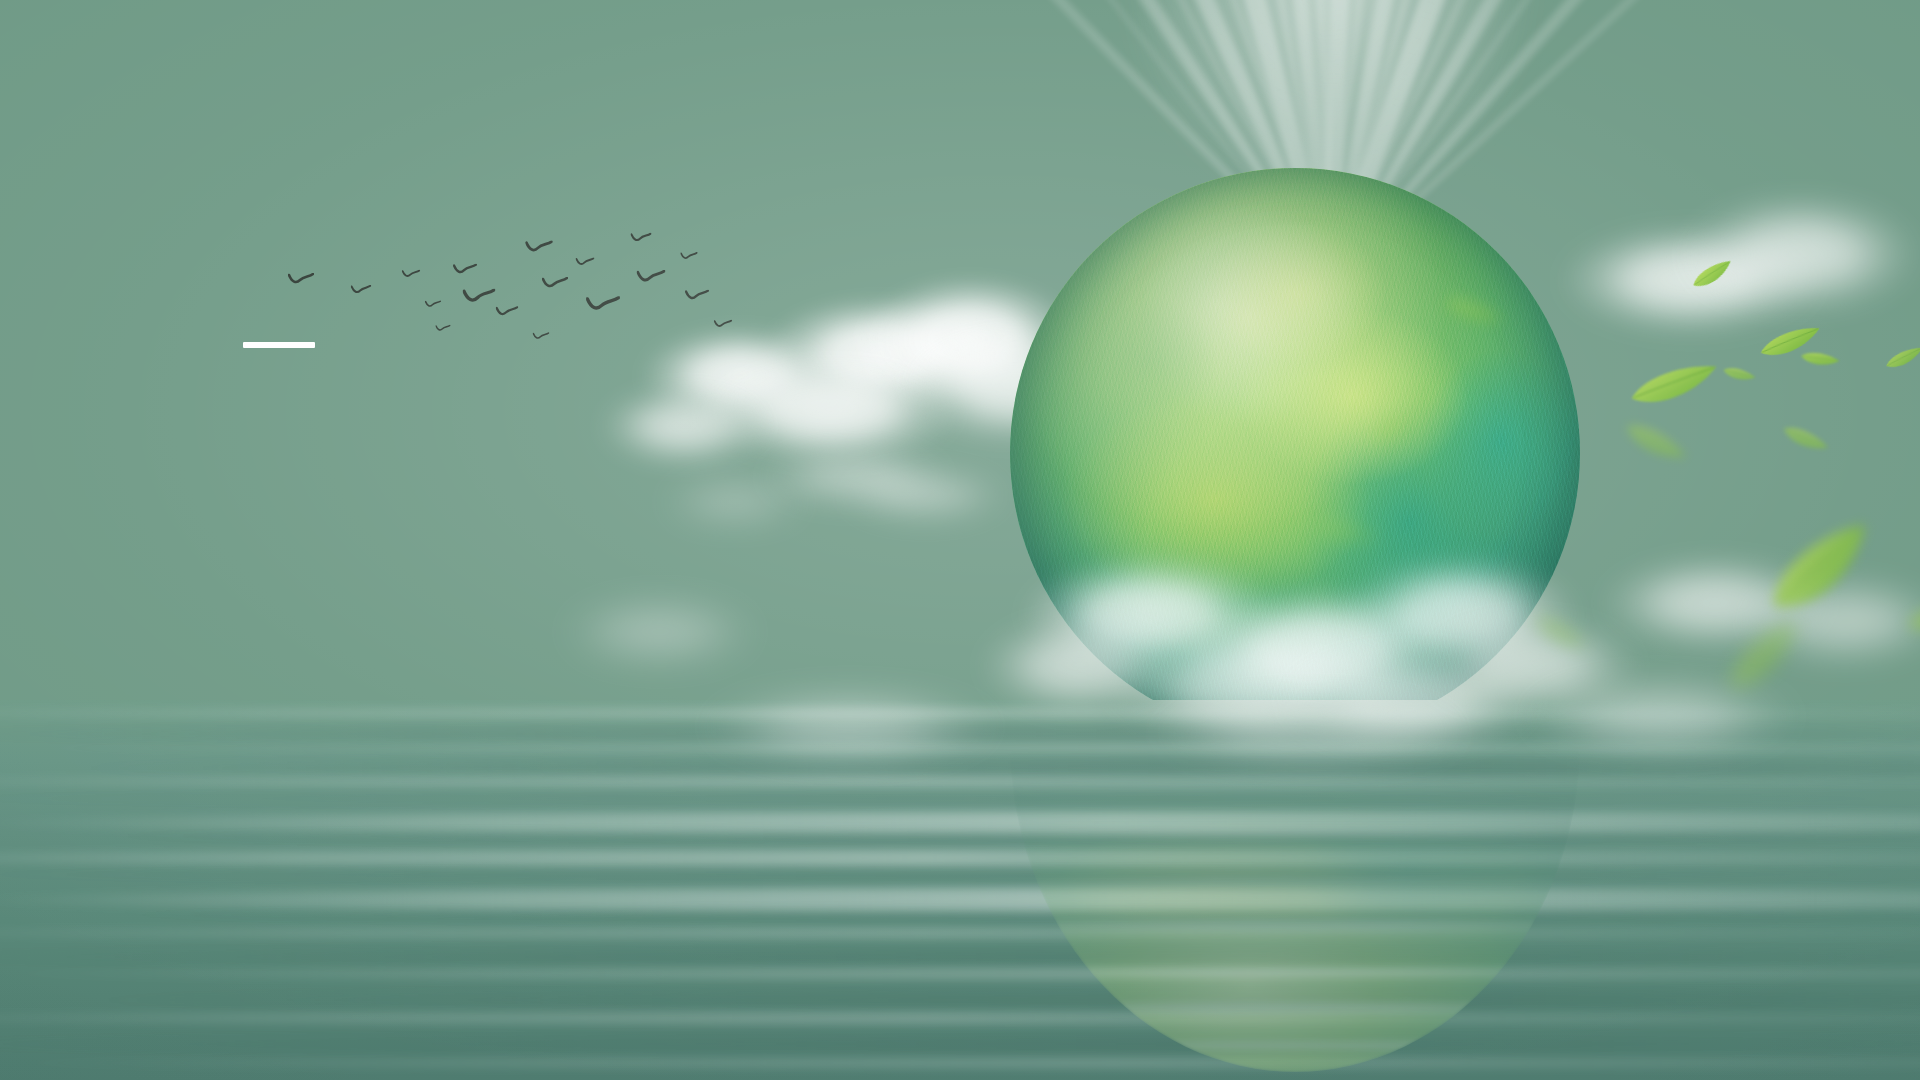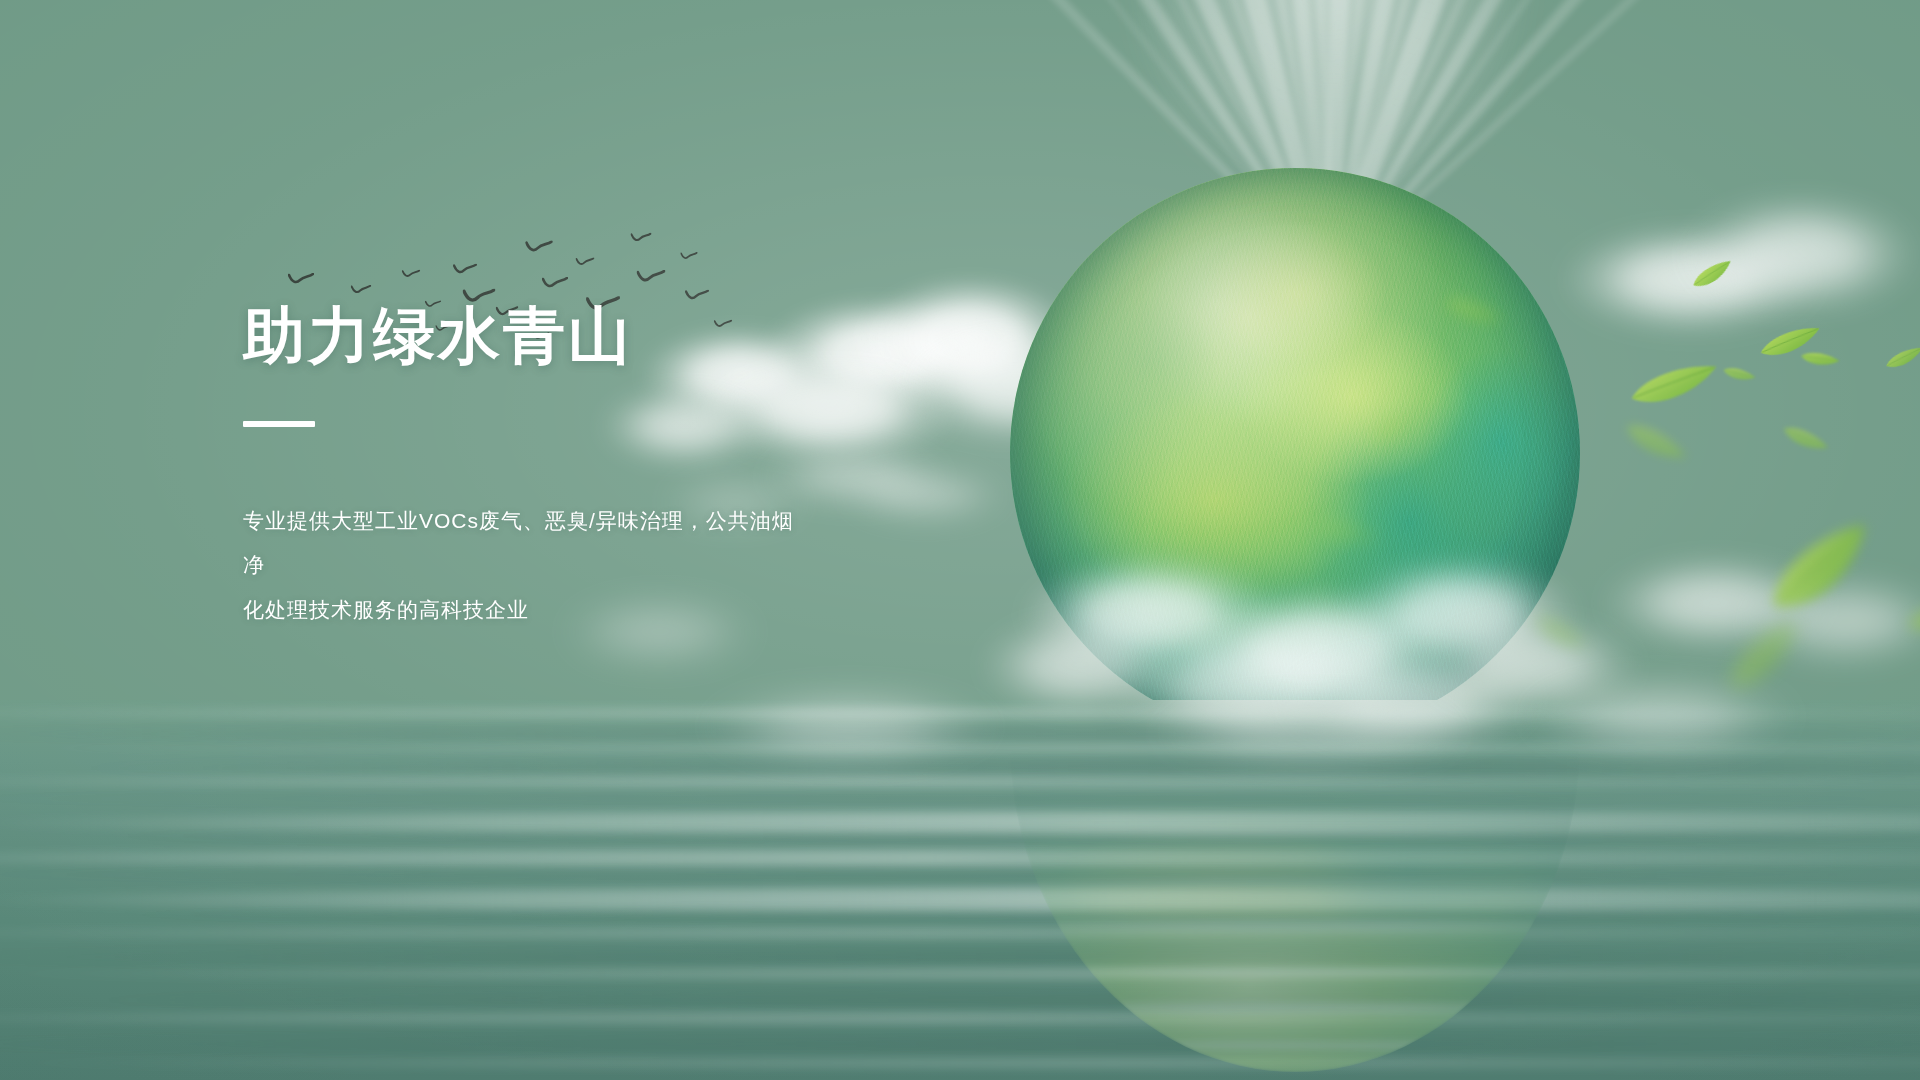--- a/index.html
+++ b/index.html
@@ -604,22 +604,17 @@
           </defs>
           <path d="M2 20 C18 2, 62 -2, 98 12 C70 34, 26 40, 2 20 Z" fill="url(#lg1530622)"></path>
           <path d="M4 20 C34 16, 68 14, 96 12" fill="none" stroke="#5ea32b" stroke-width="1.4" opacity="0.7"></path>
         </svg></div>
     </div>
 
   <div class="vignette"></div>
 
   <div class="copy">
     <h1 class="headline">
-      <span class="line">助力绿水青山</span>
     </h1>
     <div class="divider"></div>
-    <p class="subcopy">
-      <span class="line">专业提供大型工业VOCs废气、恶臭/异味治理，公共油烟净</span>
-      <span class="line">化处理技术服务的高科技企业</span>
-    </p>
   </div>
 
 </div>
 
 </body></html>

